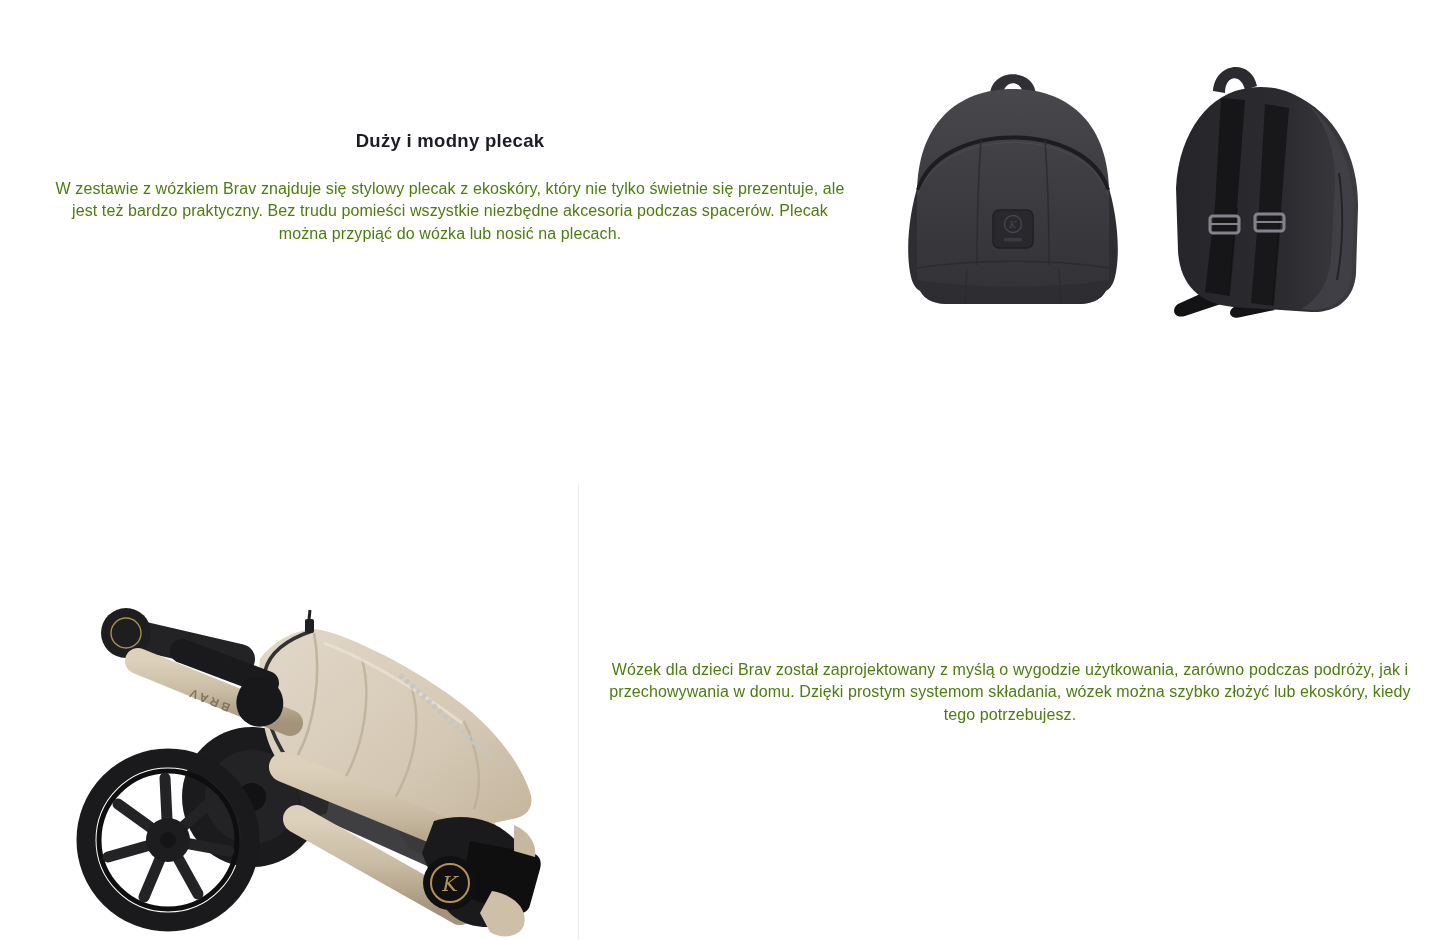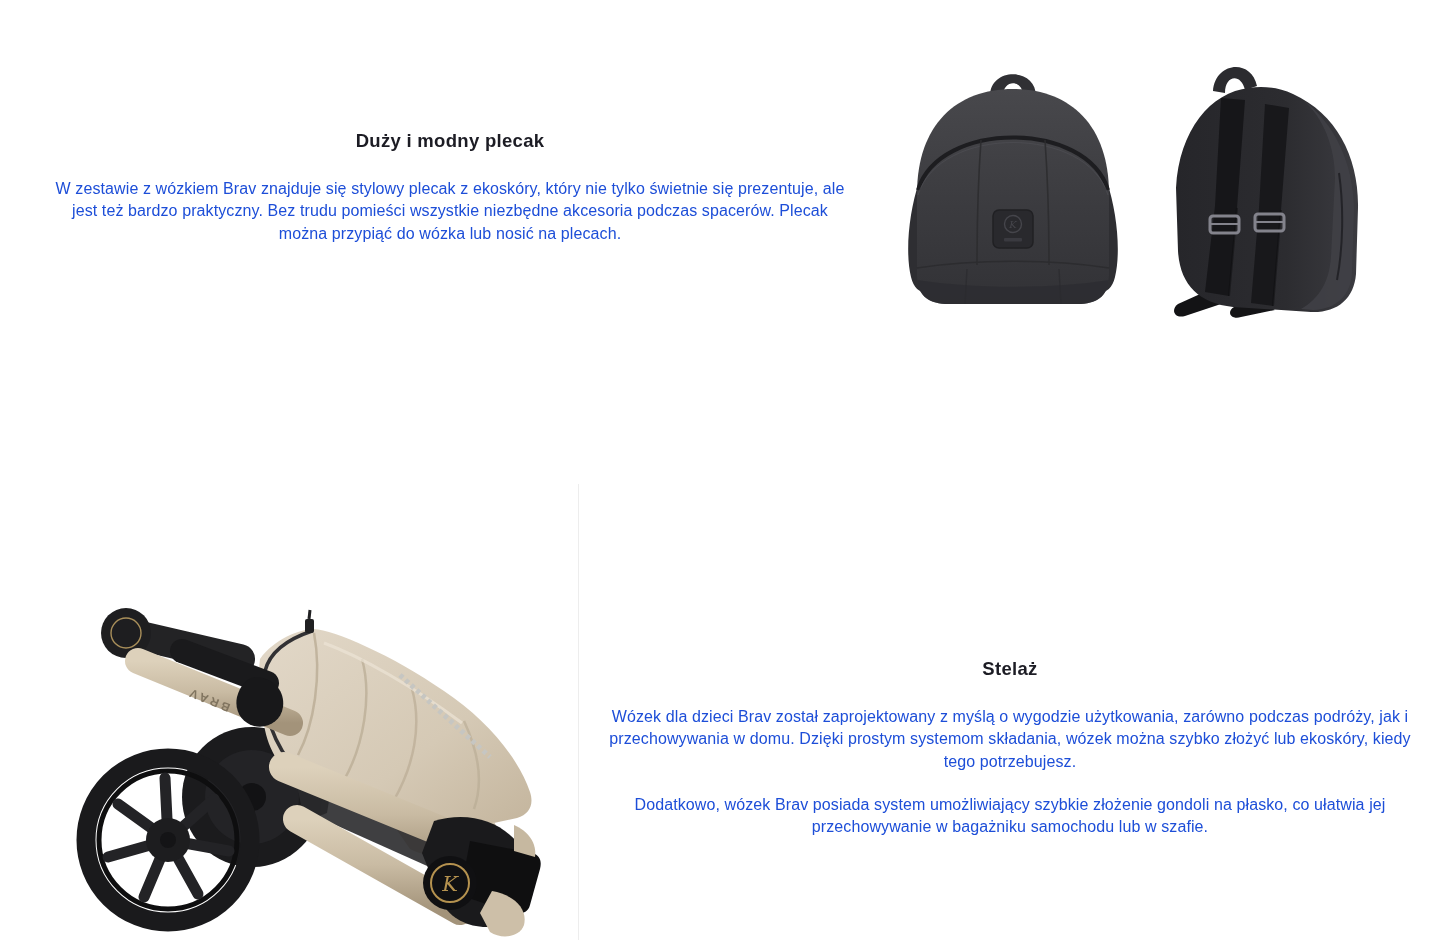--- a/index.html
+++ b/index.html
@@ -8,21 +8,21 @@
     font-family:"Liberation Sans","DejaVu Sans",sans-serif;
     padding-left:40px;
   }
   .abs{position:absolute;}
   .text-block{text-align:center;}
   .text-block h3{
     font-size:18.5px;font-weight:700;color:#1c1c24;letter-spacing:.3px;
     margin:0 0 27px 0;line-height:20px;
   }
   .text-block p{
-    font-size:16px;line-height:22.3px;color:#1d4ed8;margin:0 0 21px 0;letter-spacing:.1px;
+    font-size:16px;line-height:22.3px;color:#4d7c0f;margin:0 0 21px 0;letter-spacing:.1px;
   }
   .text-block p:last-child{margin-bottom:0;}
   .tb-top{left:48px;top:131px;width:804px;}
   .tb-bottom{left:604px;top:659px;width:812px;}
   .bp-front{left:905px;top:62px;width:216px;height:248px;}
   .bp-back{left:1163px;top:58px;width:200px;height:260px;}
   .stroller{left:62px;top:595px;width:485px;height:345px;}
   .divider{left:578px;top:484px;width:1px;height:456px;background:#ededed;}
   svg{display:block;width:100%;height:100%;}
   .emblem-k{font-family:"DejaVu Serif","Liberation Serif",serif;font-style:italic;}
@@ -179,18 +179,16 @@
           <line x1="106" y1="245" x2="103" y2="183"></line>
           <line x1="106" y1="245" x2="152" y2="204"></line>
         </g>
         <circle cx="106" cy="245" r="22" fill="#1d1d1f"></circle>
         <circle cx="106" cy="245" r="8" fill="#141416"></circle>
       </g>
     </svg>
   </div>
 
   <section class="abs text-block tb-bottom">
-    <h3>Stelaż</h3>
     <p>Wózek dla dzieci Brav został zaprojektowany z myślą o wygodzie użytkowania, zarówno podczas podróży, jak i przechowywania w domu. Dzięki prostym systemom składania, wózek można szybko złożyć lub ekoskóry, kiedy tego potrzebujesz.</p>
-    <p>Dodatkowo, wózek Brav posiada system umożliwiający szybkie złożenie gondoli na płasko, co ułatwia jej przechowywanie w bagażniku samochodu lub w szafie.</p>
   </section>
 
 </div>
 
 </body></html>

